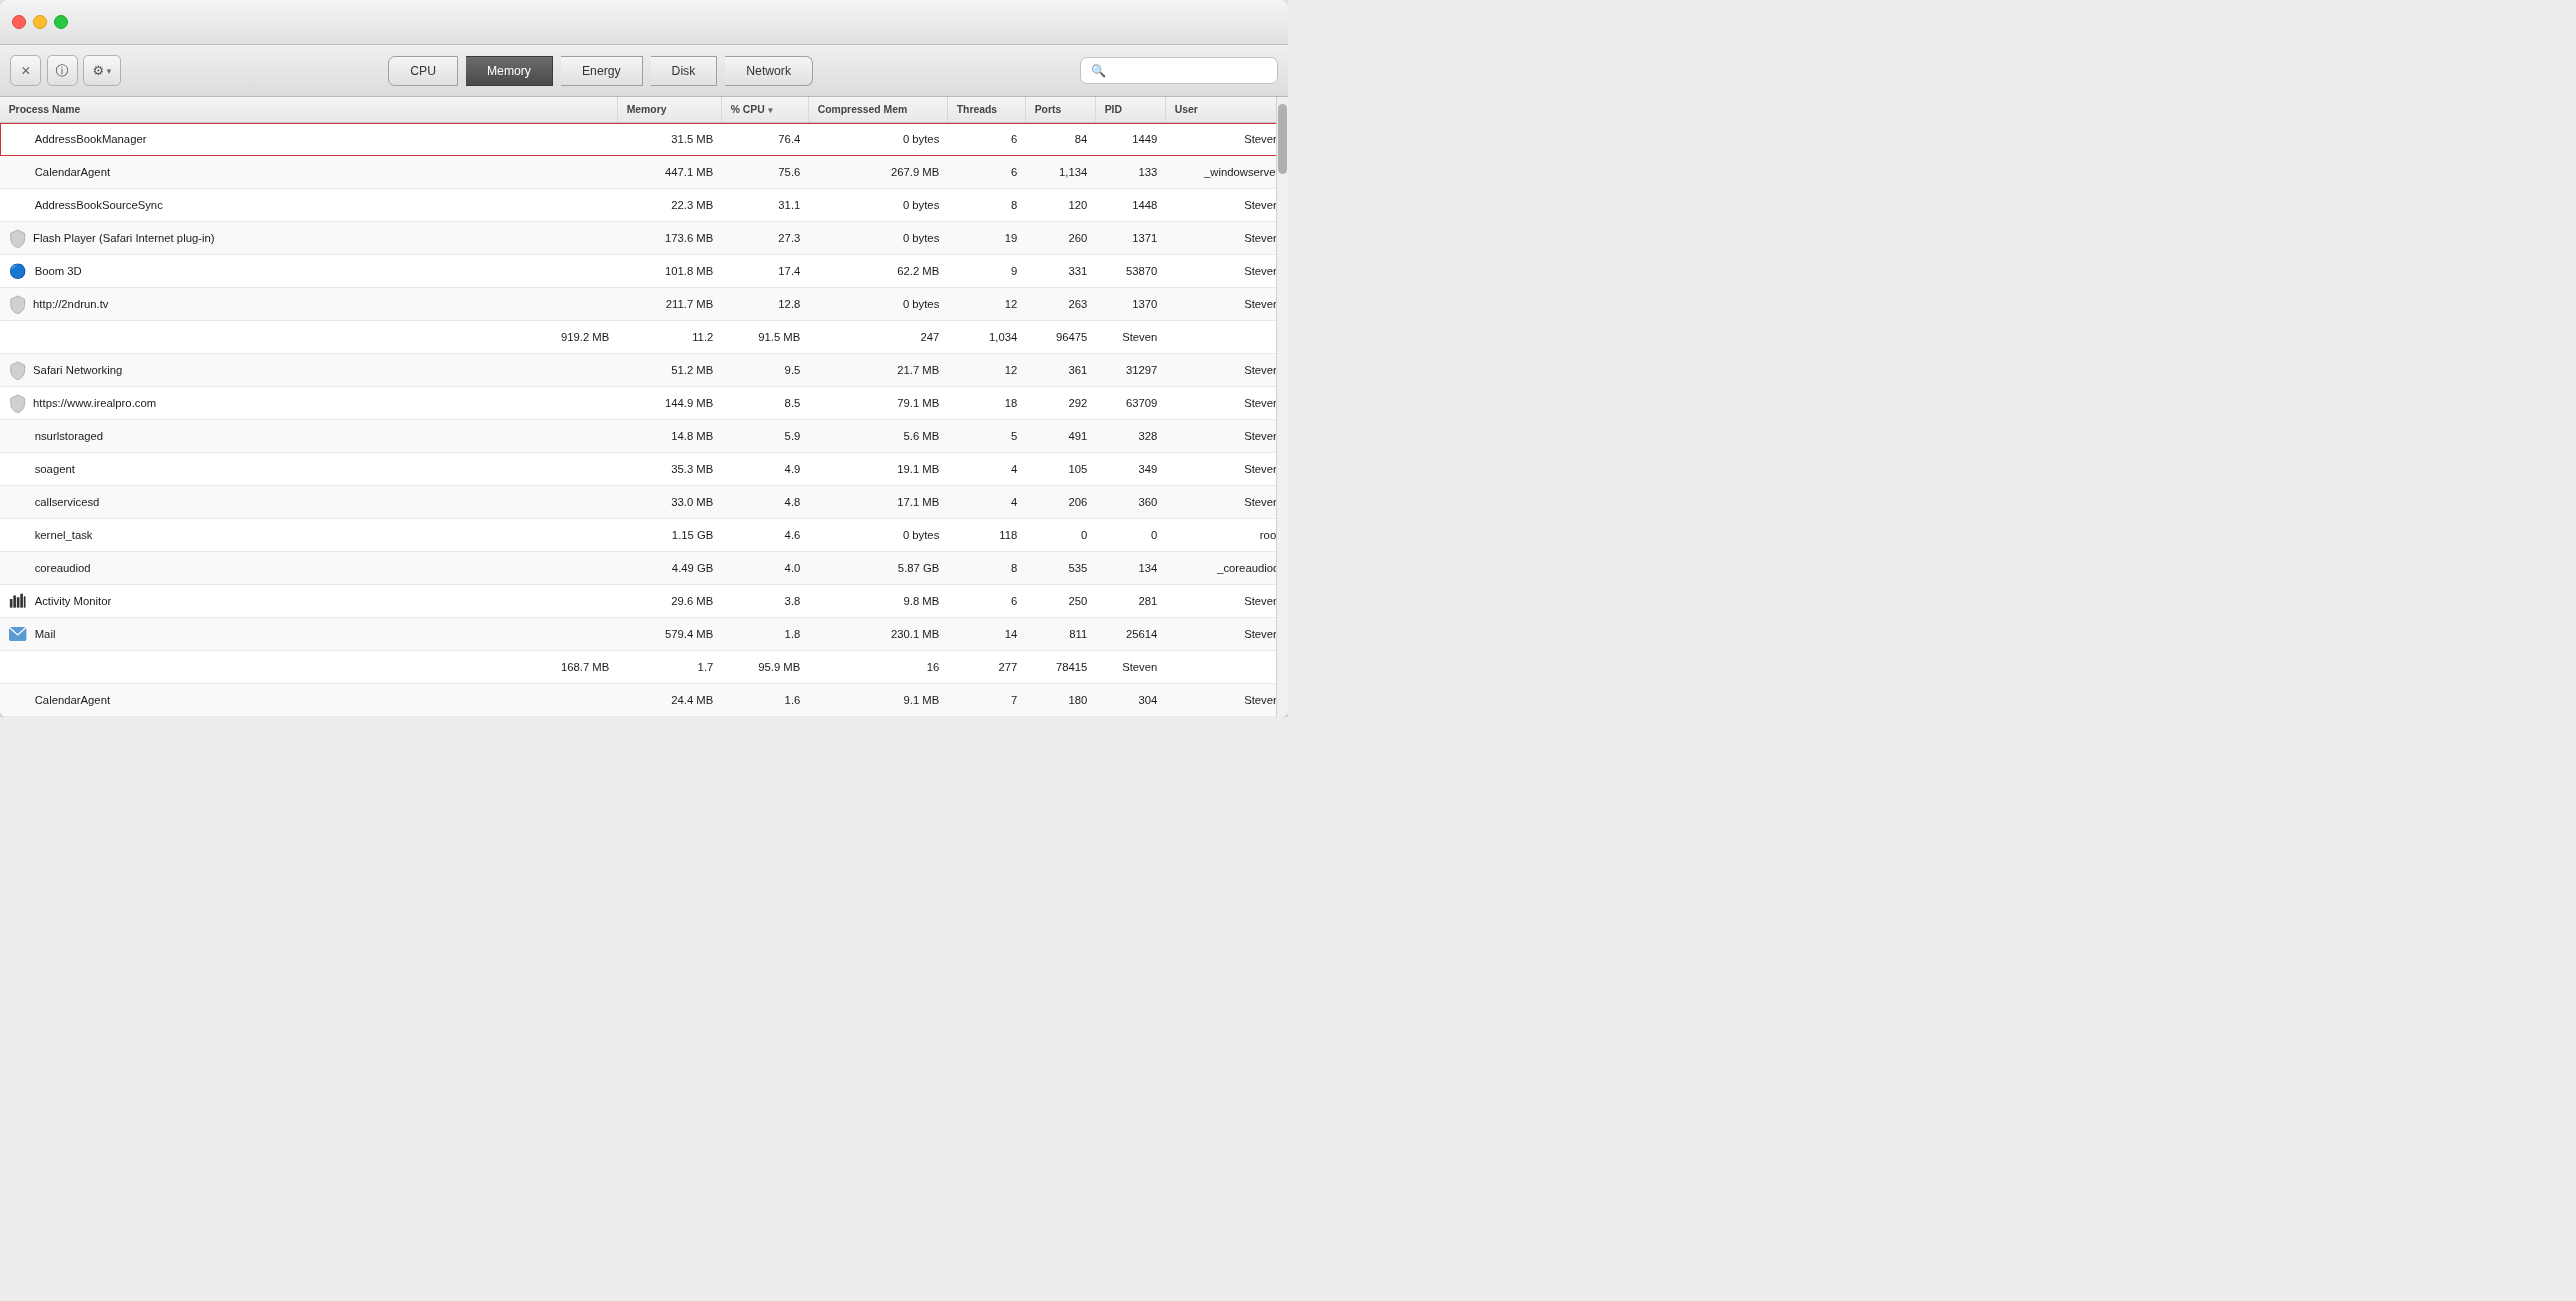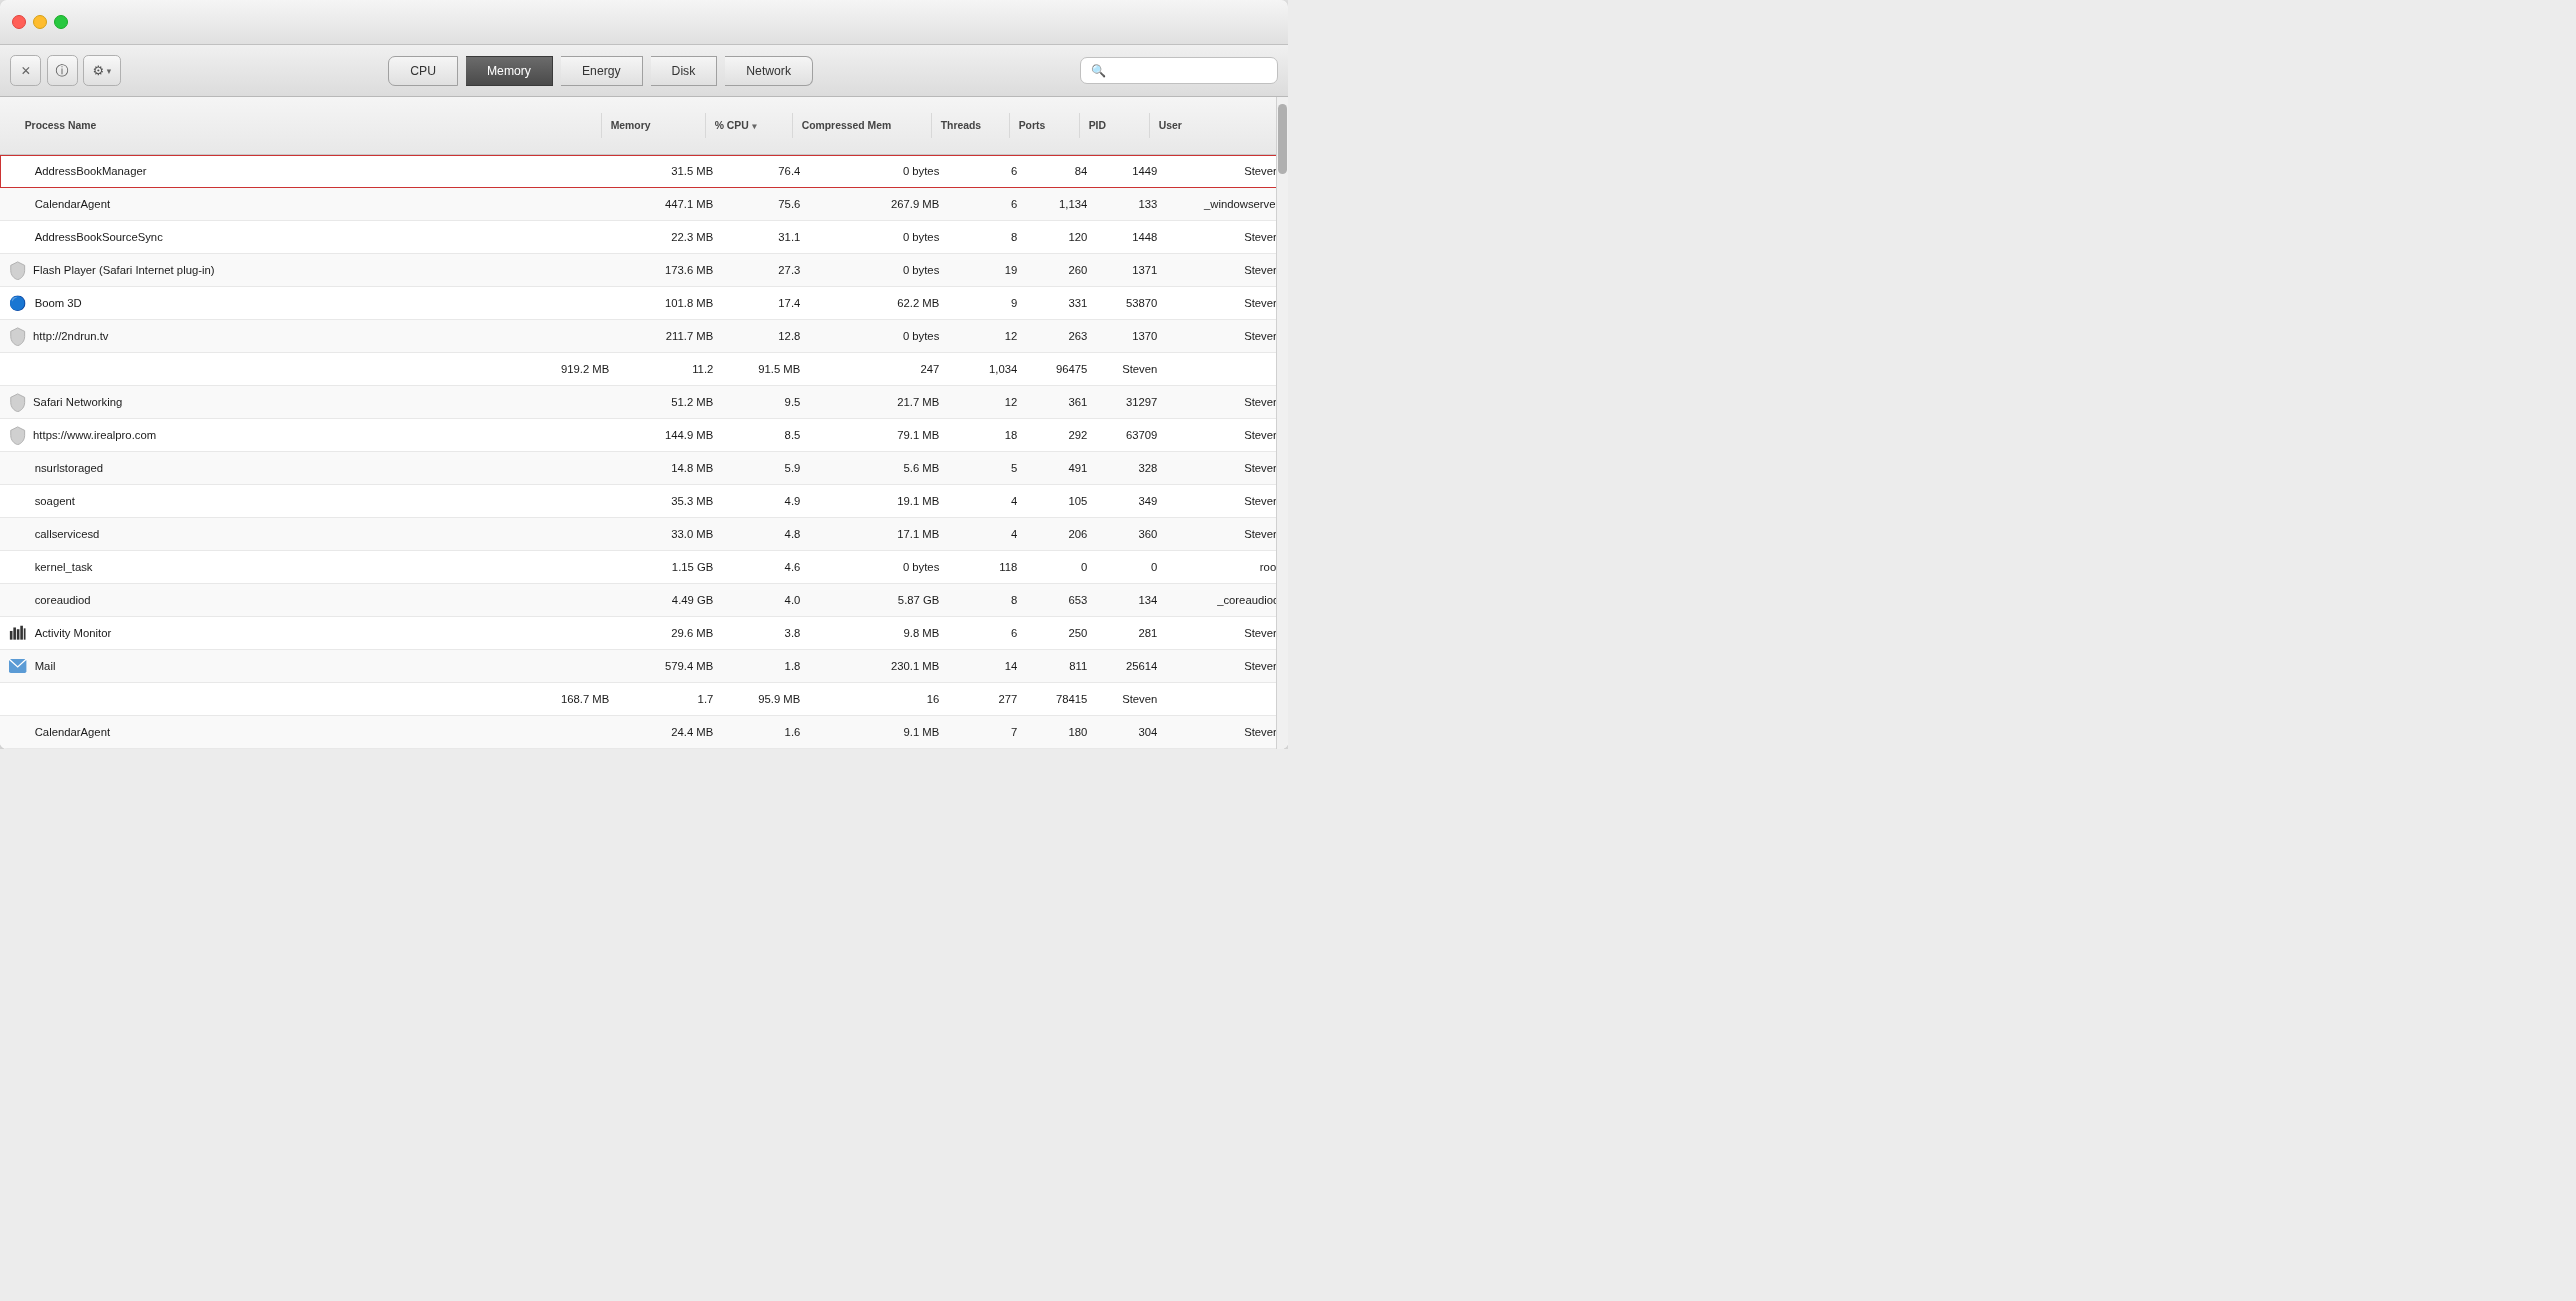--- a/index.html
+++ b/index.html
@@ -131,21 +131,21 @@
     
     .table-container {
       background: #fff;
       overflow-x: hidden;
     }
     .table-header {
       display: grid;
       grid-template-columns: 1fr 104px 87px 139px 78px 70px 70px 122px;
       background: linear-gradient(180deg, #f5f5f5 0%, #e8e8e8 100%);
       border-bottom: 0.9px solid #c8c8c8;
-      padding: 16px;
+      padding: 0;
     }
     .th {
       padding: 7px 8.7px;
       font-size: 10.4px;
       font-weight: 600;
       color: #444;
       border-right: 0.9px solid #d8d8d8;
       cursor: pointer;
       user-select: none;
       white-space: nowrap;
@@ -455,21 +455,21 @@
         </div>
         <div class="table-row">
           <div class="td process-name">
             <div style="width: 19px; flex-shrink: 0;"></div>
             <span>coreaudiod</span>
           </div>
           <div class="td number">4.49 GB</div>
           <div class="td number">4.0</div>
           <div class="td number">5.87 GB</div>
           <div class="td number">8</div>
-          <div class="td number">653</div>
+          <div class="td number">535</div>
           <div class="td number">134</div>
           <div class="td number">_coreaudiod</div>
         </div>
         <div class="table-row">
           <div class="td process-name">
             <span class="process-icon" style="font-size: 11.3px;">
               <svg width="17.4" height="17.4" viewBox="0 0 20 20">
                 <rect x="1" y="8" width="3" height="10" fill="#333"></rect>
                 <rect x="5" y="4" width="3" height="14" fill="#333"></rect>
                 <rect x="9" y="6" width="3" height="12" fill="#333"></rect>

